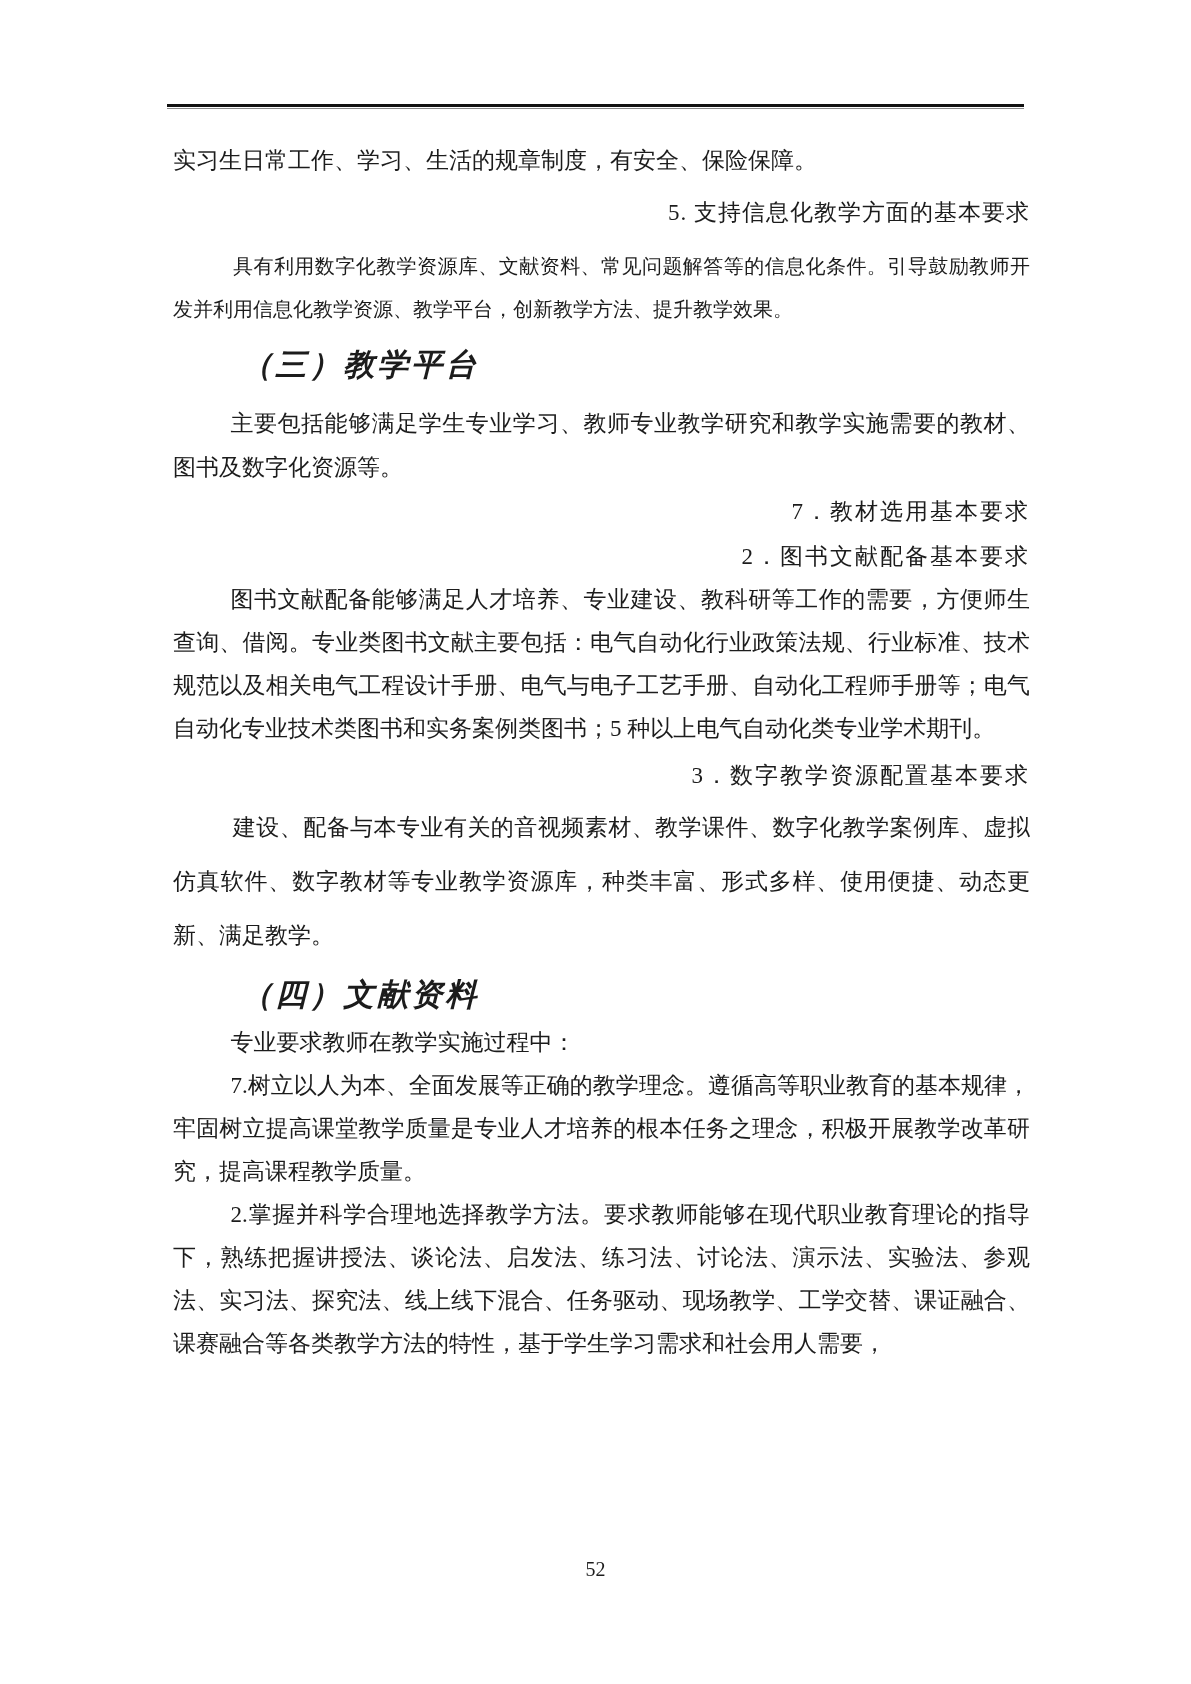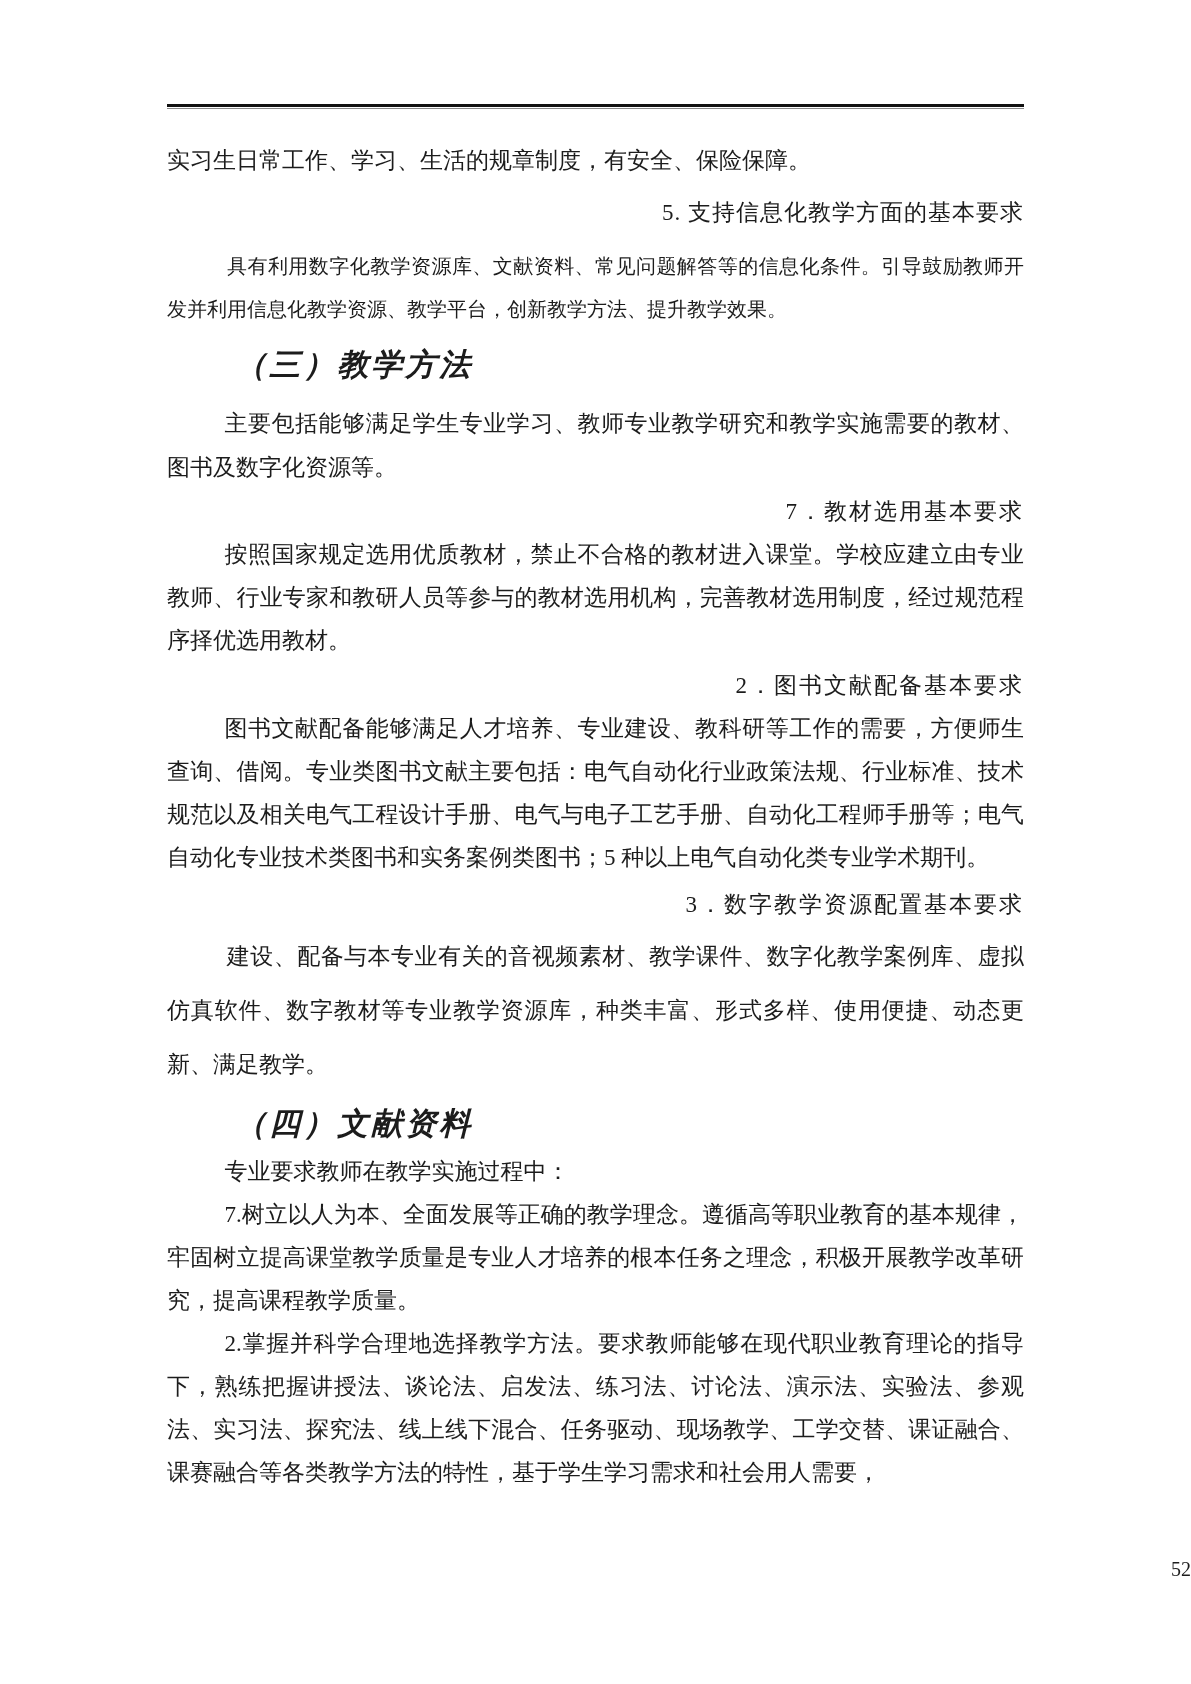--- a/index.html
+++ b/index.html
@@ -9,21 +9,21 @@
     margin:0 auto;
     background:#ffffff;
     font-family:"Liberation Serif","DejaVu Serif",serif;
     color:#1c1c1c;
     overflow:hidden;
   }
   .header-rule{position:absolute;left:167px;top:104px;width:857px;}
   .header-rule .thick{height:3px;background:#111;}
   .header-rule .thin{height:1px;background:#8a8a8a;margin-top:1px;}
   .content{
-    position:absolute;left:167px;top:139px;width:857px;
+    position:absolute;left:173px;top:139px;width:857px;
   }
   p{margin:0;}
   .body-para{
     font-size:23px;line-height:43px;
     text-align:justify;text-justify:inter-ideograph;
     text-indent:2.5em;
   }
   .no-indent{text-indent:0;}
   .small-para{
     font-size:20px;line-height:43px;
@@ -51,48 +51,47 @@
   .sub2{margin-top:2px;}
   .sub3{margin-top:4px;}
   .spread-para{
     font-size:23px;line-height:54px;
     text-align:justify;text-justify:inter-ideograph;
     text-indent:2.6em;
     margin-top:4px;
   }
   .page-number{
     position:absolute;left:0;top:1558px;width:100%;
-    text-align:right;font-size:20px;color:#1c1c1c;
+    text-align:center;font-size:20px;color:#1c1c1c;
   }
 </style>
 </head>
 <body>
 
 <div class="page">
 
   <div class="header-rule">
     <div class="thick"></div>
     <div class="thin"></div>
   </div>
 
   <div class="content">
 
     <p class="body-para no-indent">实习生日常工作、学习、生活的规章制度，有安全、保险保障。</p>
 
     <p class="num-head item5">5. 支持信息化教学方面的基本要求</p>
 
     <p class="small-para">具有利用数字化教学资源库、文献资料、常见问题解答等的信息化条件。引导鼓励教师开发并利用信息化教学资源、教学平台，创新教学方法、提升教学效果。</p>
 
-    <p class="section-head h3">（三）教学方法</p>
+    <p class="section-head h3">（三）教学平台</p>
 
     <p class="body-para after-h3">主要包括能够满足学生专业学习、教师专业教学研究和教学实施需要的教材、图书及数字化资源等。</p>
 
     <p class="num-head sub1">7．教材选用基本要求</p>
 
-    <p class="body-para">按照国家规定选用优质教材，禁止不合格的教材进入课堂。学校应建立由专业教师、行业专家和教研人员等参与的教材选用机构，完善教材选用制度，经过规范程序择优选用教材。</p>
 
     <p class="num-head sub2">2．图书文献配备基本要求</p>
 
     <p class="body-para">图书文献配备能够满足人才培养、专业建设、教科研等工作的需要，方便师生查询、借阅。专业类图书文献主要包括：电气自动化行业政策法规、行业标准、技术规范以及相关电气工程设计手册、电气与电子工艺手册、自动化工程师手册等；电气自动化专业技术类图书和实务案例类图书；5 种以上电气自动化类专业学术期刊。</p>
 
     <p class="num-head sub3">3．数字教学资源配置基本要求</p>
 
     <p class="spread-para">建设、配备与本专业有关的音视频素材、教学课件、数字化教学案例库、虚拟仿真软件、数字教材等专业教学资源库，种类丰富、形式多样、使用便捷、动态更新、满足教学。</p>
 
     <p class="section-head h4">（四）文献资料</p>

